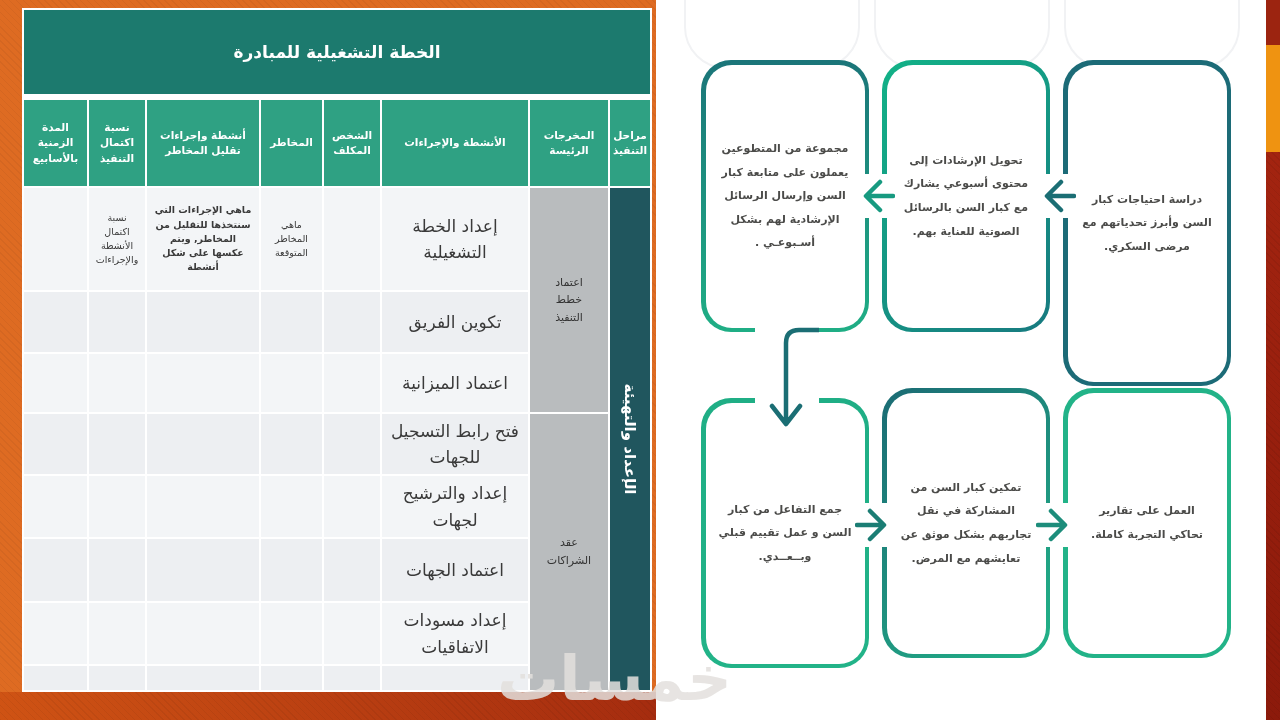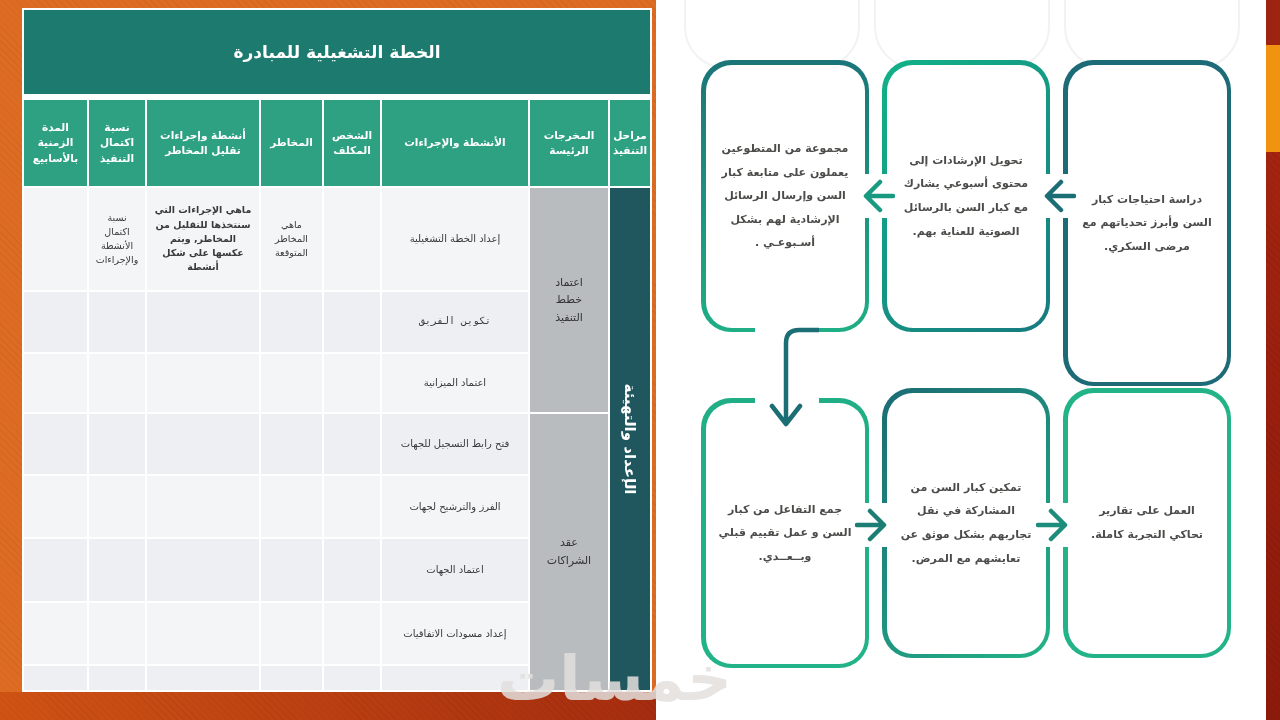--- a/index.html
+++ b/index.html
@@ -13,21 +13,21 @@
 
   .ptable{position:absolute;left:22px;top:8px;width:630px;height:684px;background:#ffffff;padding:2px;box-sizing:border-box;}
   .ptable-title{height:84px;background:#1c7a6e;color:#ffffff;font-weight:bold;font-size:17px;
     display:flex;align-items:center;justify-content:center;text-align:center;margin-bottom:6px;}
   .ptable-grid{direction:rtl;display:grid;gap:2px;background:#ffffff;
     grid-template-columns:40px 78px 146px 56px 61px 112px 56px 63px;
     grid-template-rows:86px 102px 60px 58px 60px 61px 62px 61px 24px;}
   .hcell{background:#2fa183;color:#ffffff;font-weight:bold;font-size:10.5px;line-height:1.45;
     display:flex;align-items:center;justify-content:center;text-align:center;padding:2px 3px;}
   .cell{display:flex;align-items:center;justify-content:center;text-align:center;
-    padding:2px 6px;color:#3a3a3a;font-size:10px;line-height:1.55;}
+    padding:2px 6px;color:#3a3a3a;font-size:17px;line-height:1.55;}
   .cell.odd{background:#f3f5f7;}
   .cell.even{background:#edeff2;}
   .cell.first.small{font-size:9.5px;line-height:1.5;}
   .output-cell{background:#b9bcbe;color:#333333;font-size:11px;line-height:1.6;
     display:flex;align-items:center;justify-content:center;text-align:center;padding:20px;}
   .stage-cell{background:#20565e;position:relative;}
   .stage-cell .rot{position:absolute;top:50%;left:50%;transform:translate(-50%,-50%) rotate(90deg);
     white-space:nowrap;color:#ffffff;font-weight:bold;font-size:15px;letter-spacing:1px;}
 
   
@@ -80,39 +80,39 @@
         </div>
         <div class="output-cell" style="grid-area:2/2/5/3">اعتماد خطط التنفيذ</div>
         <div class="output-cell" style="grid-area:5/2/10/3">عقد الشراكات</div>
 
       <div class="cell odd first" style="grid-area: 2 / 3;">إعداد الخطة التشغيلية</div>
           <div class="cell odd first small" style="grid-area: 2 / 4;"></div>
           <div class="cell odd first small" style="grid-area: 2 / 5;">ماهي المخاطر المتوقعة</div>
           <div class="cell odd first small" style="grid-area: 2 / 6; font-weight: bold;">ماهي الإجراءات التي سنتخذها للتقليل من المخاطر, ويتم عكسها على شكل أنشطة</div>
           <div class="cell odd first small" style="grid-area: 2 / 7;">نسبة اكتمال الأنشطة والإجراءات</div>
           <div class="cell odd first small" style="grid-area: 2 / 8;"></div>
-          <div class="cell even" style="grid-area: 3 / 3; font-family: Liberation Mono, monospace;">تكوين الفريق</div>
+          <div class="cell even" style="grid-area: 3 / 3;">تكوين الفريق</div>
           <div class="cell even" style="grid-area: 3 / 4;"></div>
           <div class="cell even" style="grid-area: 3 / 5;"></div>
           <div class="cell even" style="grid-area: 3 / 6;"></div>
           <div class="cell even" style="grid-area: 3 / 7;"></div>
           <div class="cell even" style="grid-area: 3 / 8;"></div>
           <div class="cell odd" style="grid-area: 4 / 3;">اعتماد الميزانية</div>
           <div class="cell odd" style="grid-area: 4 / 4;"></div>
           <div class="cell odd" style="grid-area: 4 / 5;"></div>
           <div class="cell odd" style="grid-area: 4 / 6;"></div>
           <div class="cell odd" style="grid-area: 4 / 7;"></div>
           <div class="cell odd" style="grid-area: 4 / 8;"></div>
           <div class="cell even" style="grid-area: 5 / 3;">فتح رابط التسجيل للجهات</div>
           <div class="cell even" style="grid-area: 5 / 4;"></div>
           <div class="cell even" style="grid-area: 5 / 5;"></div>
           <div class="cell even" style="grid-area: 5 / 6;"></div>
           <div class="cell even" style="grid-area: 5 / 7;"></div>
           <div class="cell even" style="grid-area: 5 / 8;"></div>
-          <div class="cell odd" style="grid-area: 6 / 3;">الفرز والترشيح لجهات</div>
+          <div class="cell odd" style="grid-area: 6 / 3;">إعداد والترشيح لجهات</div>
           <div class="cell odd" style="grid-area: 6 / 4;"></div>
           <div class="cell odd" style="grid-area: 6 / 5;"></div>
           <div class="cell odd" style="grid-area: 6 / 6;"></div>
           <div class="cell odd" style="grid-area: 6 / 7;"></div>
           <div class="cell odd" style="grid-area: 6 / 8;"></div>
           <div class="cell even" style="grid-area: 7 / 3;">اعتماد الجهات</div>
           <div class="cell even" style="grid-area: 7 / 4;"></div>
           <div class="cell even" style="grid-area: 7 / 5;"></div>
           <div class="cell even" style="grid-area: 7 / 6;"></div>
           <div class="cell even" style="grid-area: 7 / 7;"></div>

